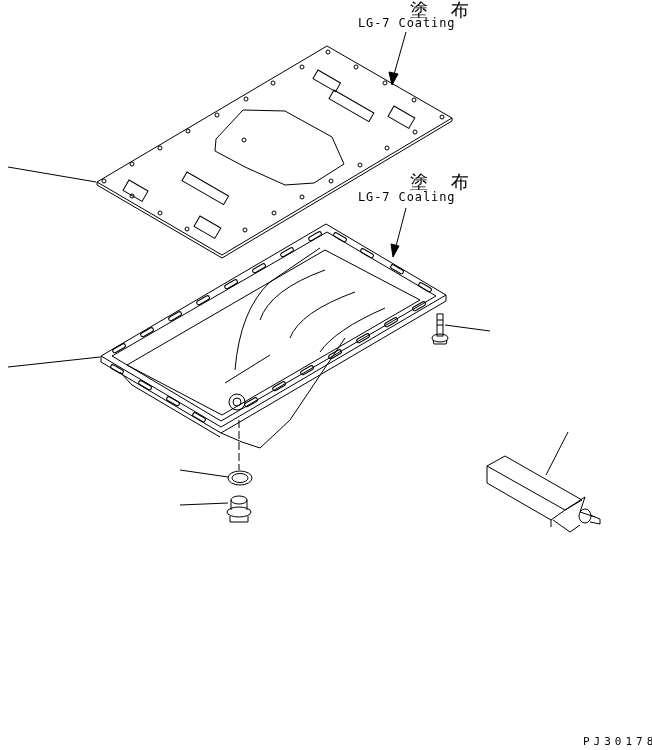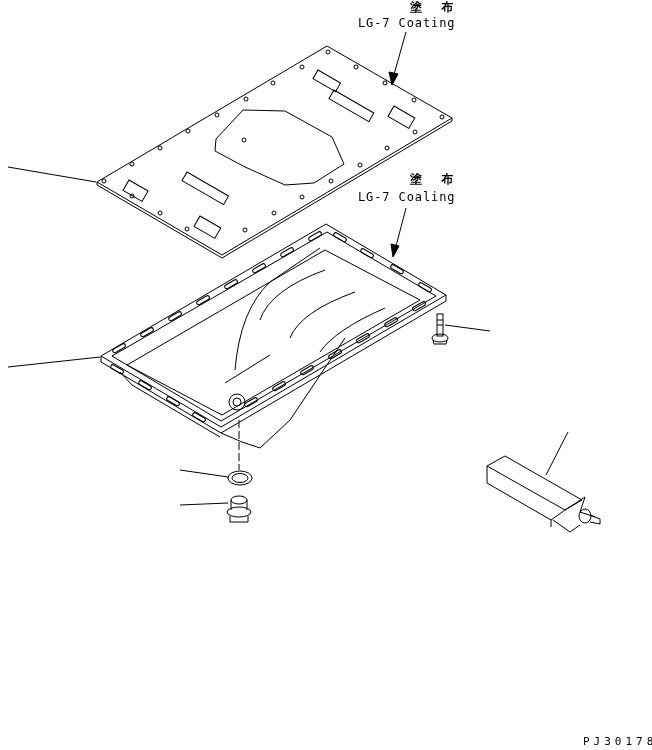--- a/index.html
+++ b/index.html
@@ -1,19 +1,19 @@
 <!DOCTYPE html>
 <html><head>
 <meta charset="utf-8">
 <style>
   html, body { margin:0; padding:0; background:#ffffff; }
   #canvas { position:relative; width:652px; height:750px; background:#fff; overflow:hidden; }
   svg { position:absolute; left:0; top:0; }
   .lbl { position:absolute; font-family:"DejaVu Sans Mono", monospace; color:#000; white-space:pre; line-height:1; }
-  .jp { font-size:12px; letter-spacing:6px;font-weight:bold; }
+  .jp { font-size:18px; letter-spacing:6px; }
   .en { font-size:13px; letter-spacing:1px; transform:scaleX(0.92); transform-origin:left; }
   .code { font-size:11px; letter-spacing:4px; }
 </style>
 </head>
 <body>
 
 <div id="canvas">
 <svg width="652" height="750" viewBox="0 0 652 750" fill="none" stroke="#000" stroke-width="1">
 
   <g>

